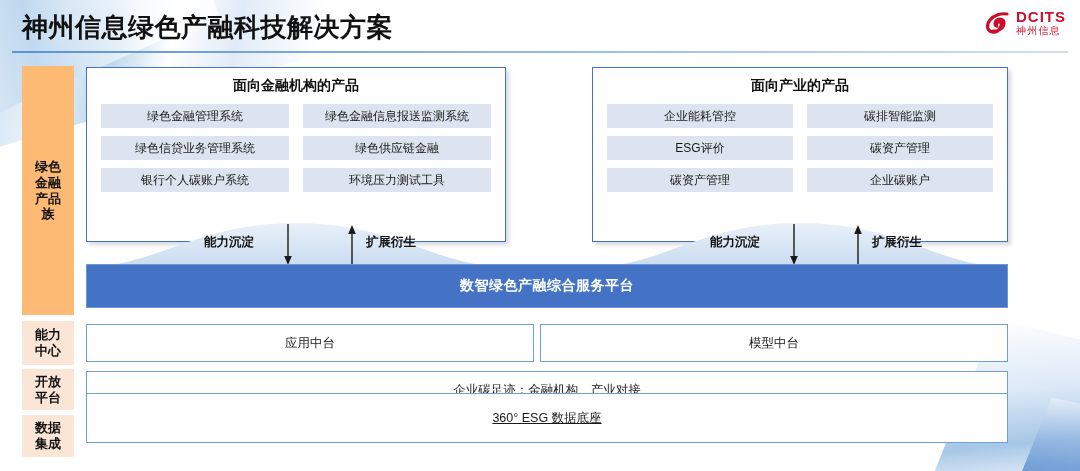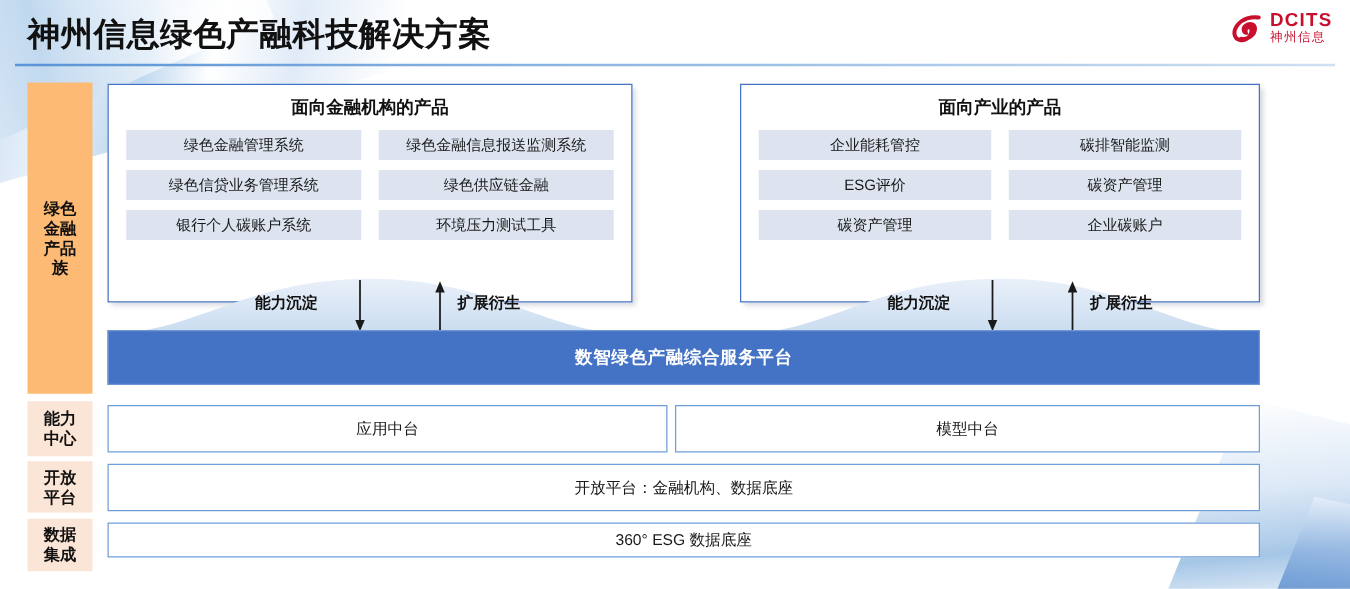--- a/index.html
+++ b/index.html
@@ -212,21 +212,21 @@
     background: #ffffff;
     border: 1.4px solid #6f9fd8;
     box-sizing: border-box;
     display: flex; align-items: center; justify-content: center;
     font-size: 12.5px;
     color: #1a1a1a;
   }
   .cap-left  { left: 86px;  top: 324px; width: 448px; height: 38px; }
   .cap-right { left: 540px; top: 324px; width: 468px; height: 38px; }
   .open-row  { left: 86px;  top: 371px; width: 922px; height: 38px; }
-  .data-row  { left: 86px;  top: 418px; width: 922px; height: 28px; }
+  .data-row  { left: 86px;  top: 393px; width: 922px; height: 50px; text-decoration: underline; }
 </style>
 </head>
 <body>
 
 <div class="deco-topleft"></div>
 <div class="deco-topleft2"></div>
 <div class="deco-botright"></div>
 <div class="deco-botright2"></div>
 
 <div class="header">
@@ -326,14 +326,14 @@
     <line x1="6" y1="8" x2="6" y2="42" stroke="#1a1a1a" stroke-width="1.4"></line>
     <polygon points="6,1 2.2,10 9.8,10" fill="#1a1a1a"></polygon>
   </svg>
   <div class="flow-label lbl-up">扩展衍生</div>
 </div>
 
 <div class="platform-bar">数智绿色产融综合服务平台</div>
 
 <div class="row-box cap-left">应用中台</div>
 <div class="row-box cap-right">模型中台</div>
-<div class="row-box open-row">开放平台：金融机构、数据底座</div>
+<div class="row-box open-row">企业碳足迹：金融机构、产业对接</div>
 <div class="row-box data-row">360° ESG 数据底座</div>
 
 </body></html>

